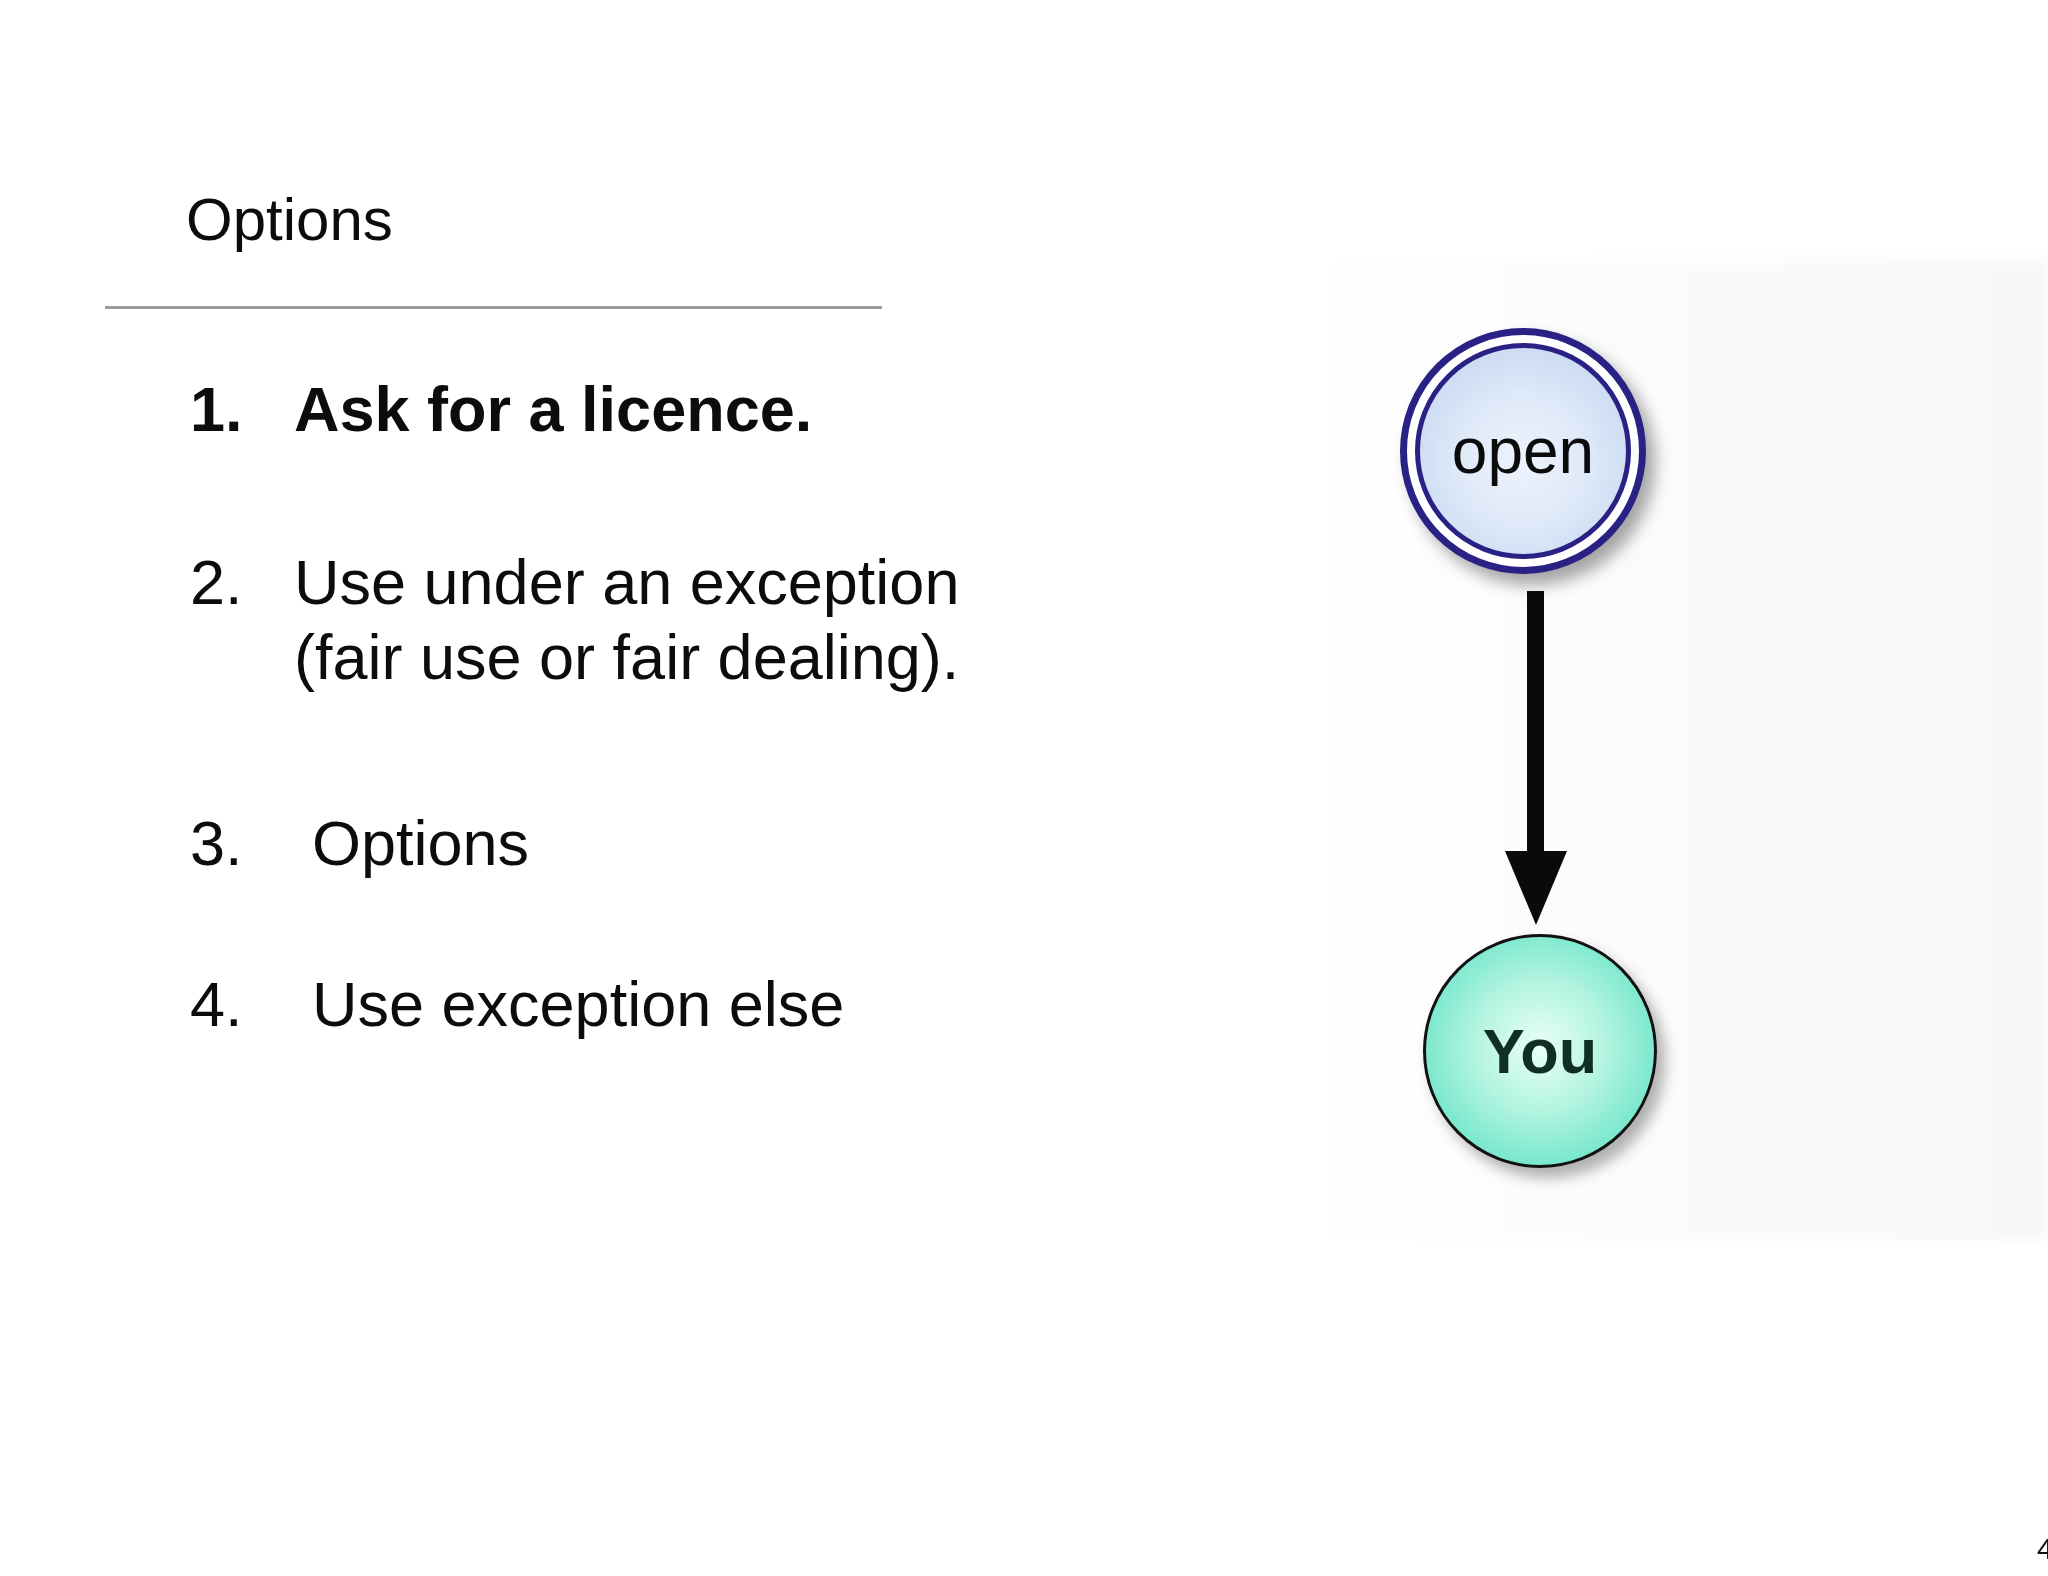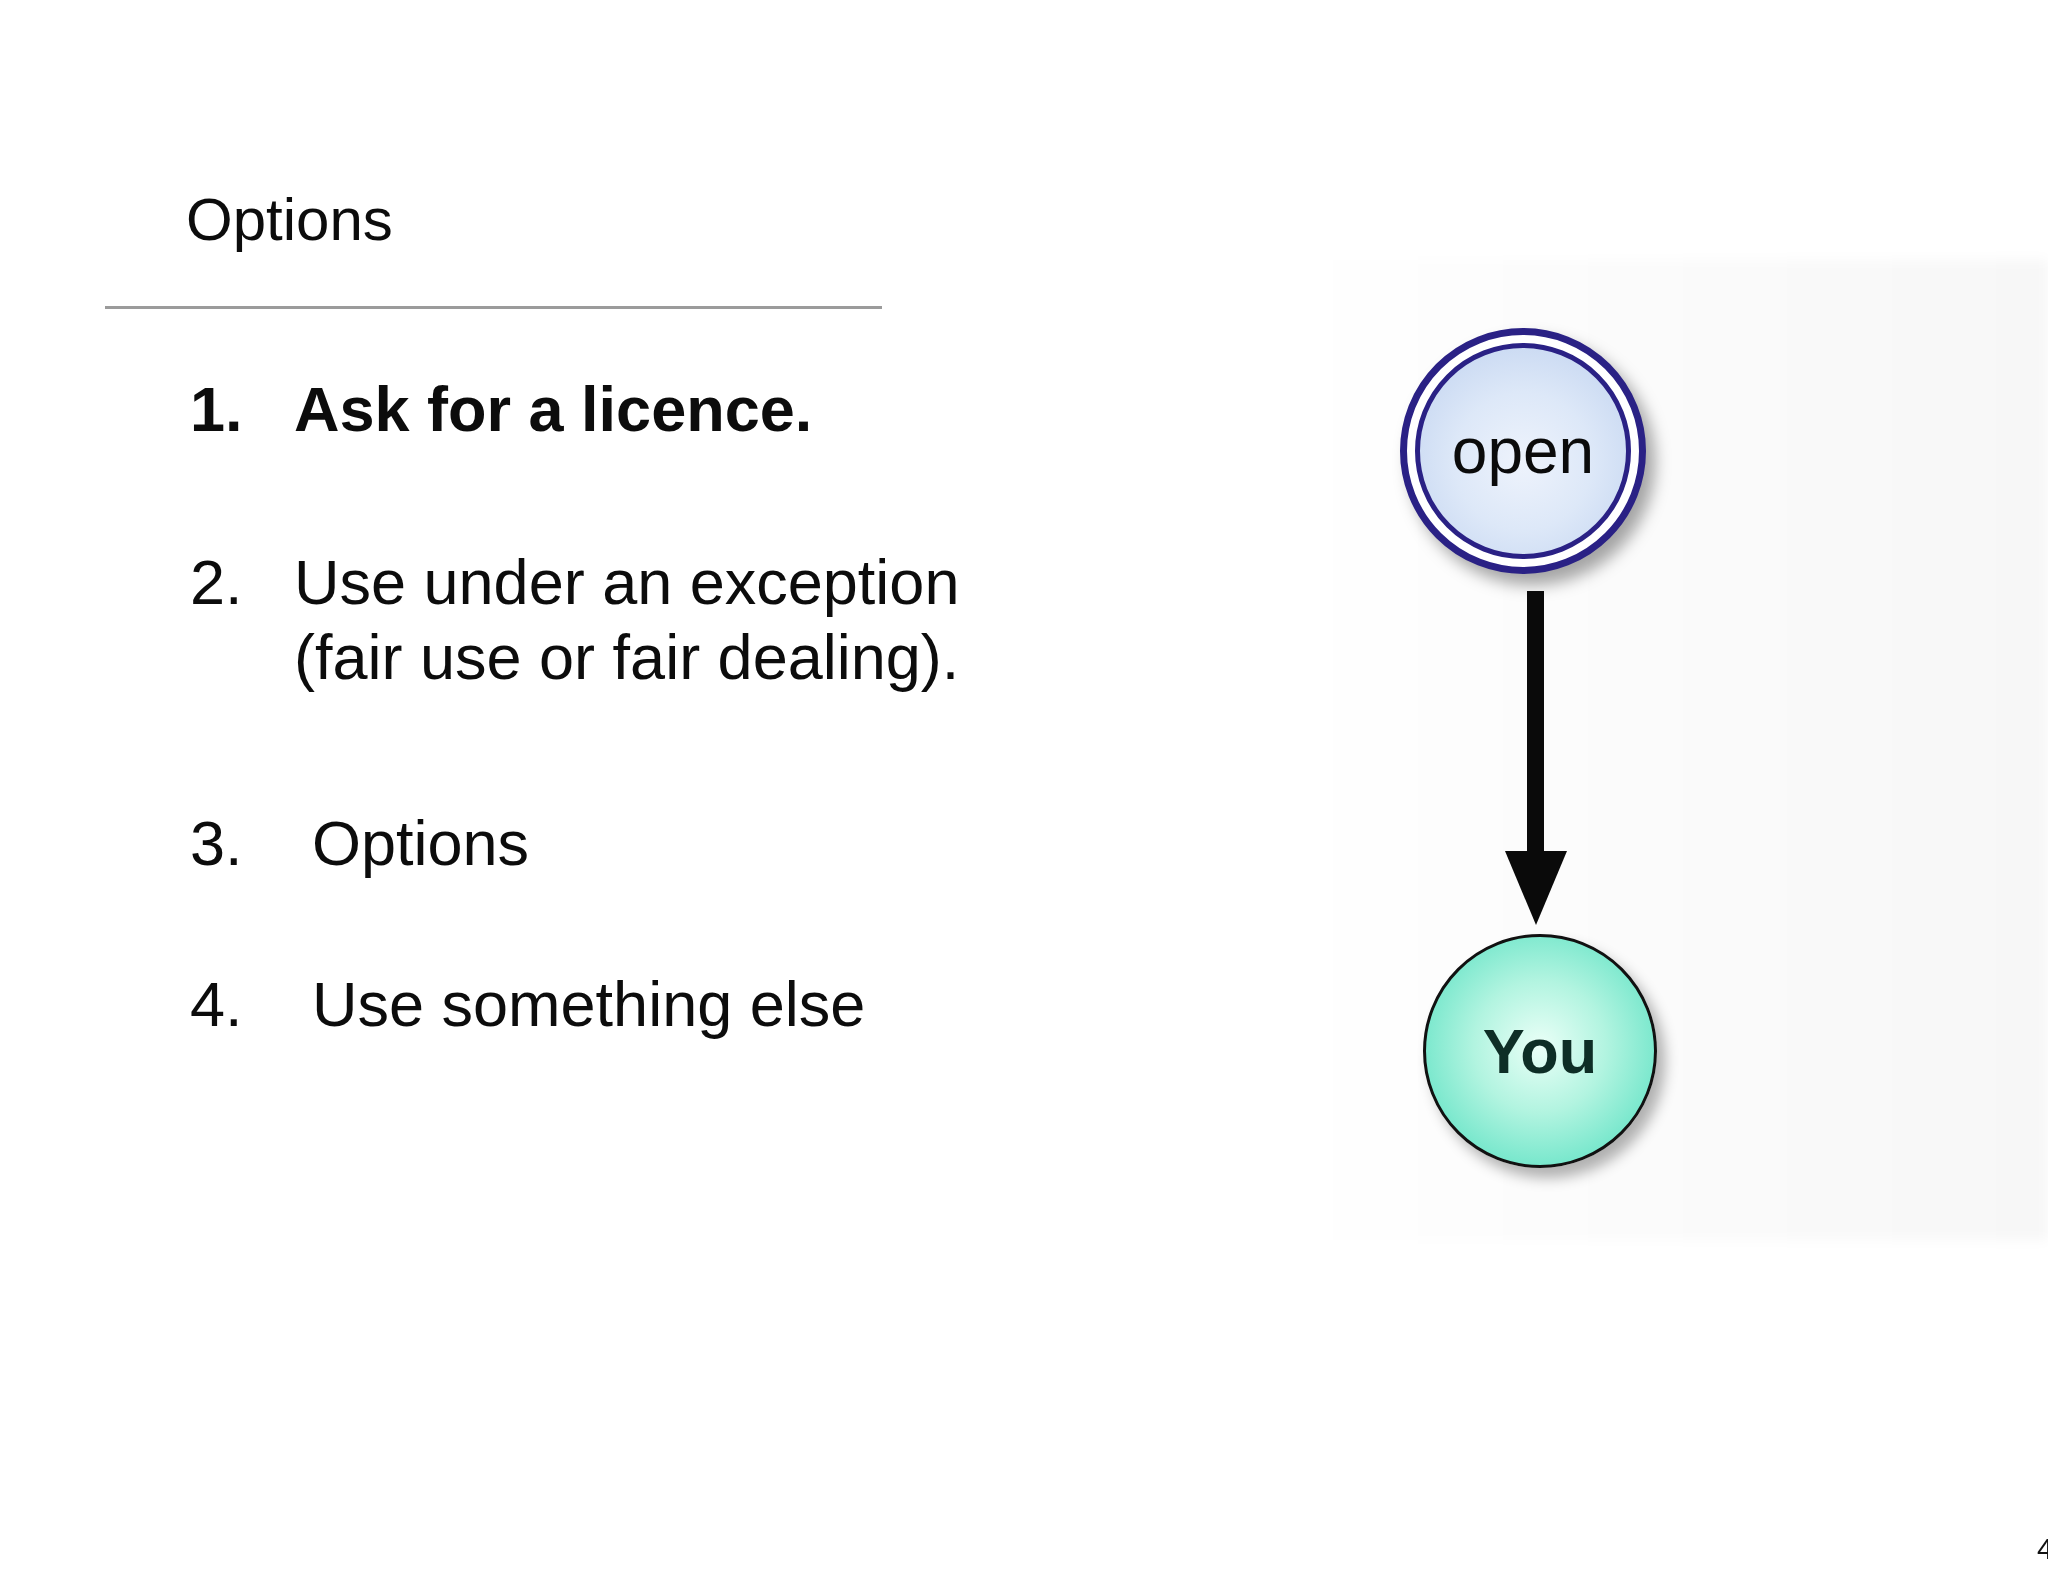--- a/index.html
+++ b/index.html
@@ -71,21 +71,21 @@
     </span>
   </div>
 
   <div class="item wide-num item-3">
     <span class="num">3.</span>
     <span class="txt">Options</span>
   </div>
 
   <div class="item wide-num item-4">
     <span class="num">4.</span>
-    <span class="txt">Use something else</span>
+    <span class="txt">Use exception else</span>
   </div>
 
   <div class="node-open">
     <div class="node-open-inner">open</div>
   </div>
 
   <div class="arrow-stem"></div>
   <div class="arrow-head"></div>
 
   <div class="node-you">You</div>

